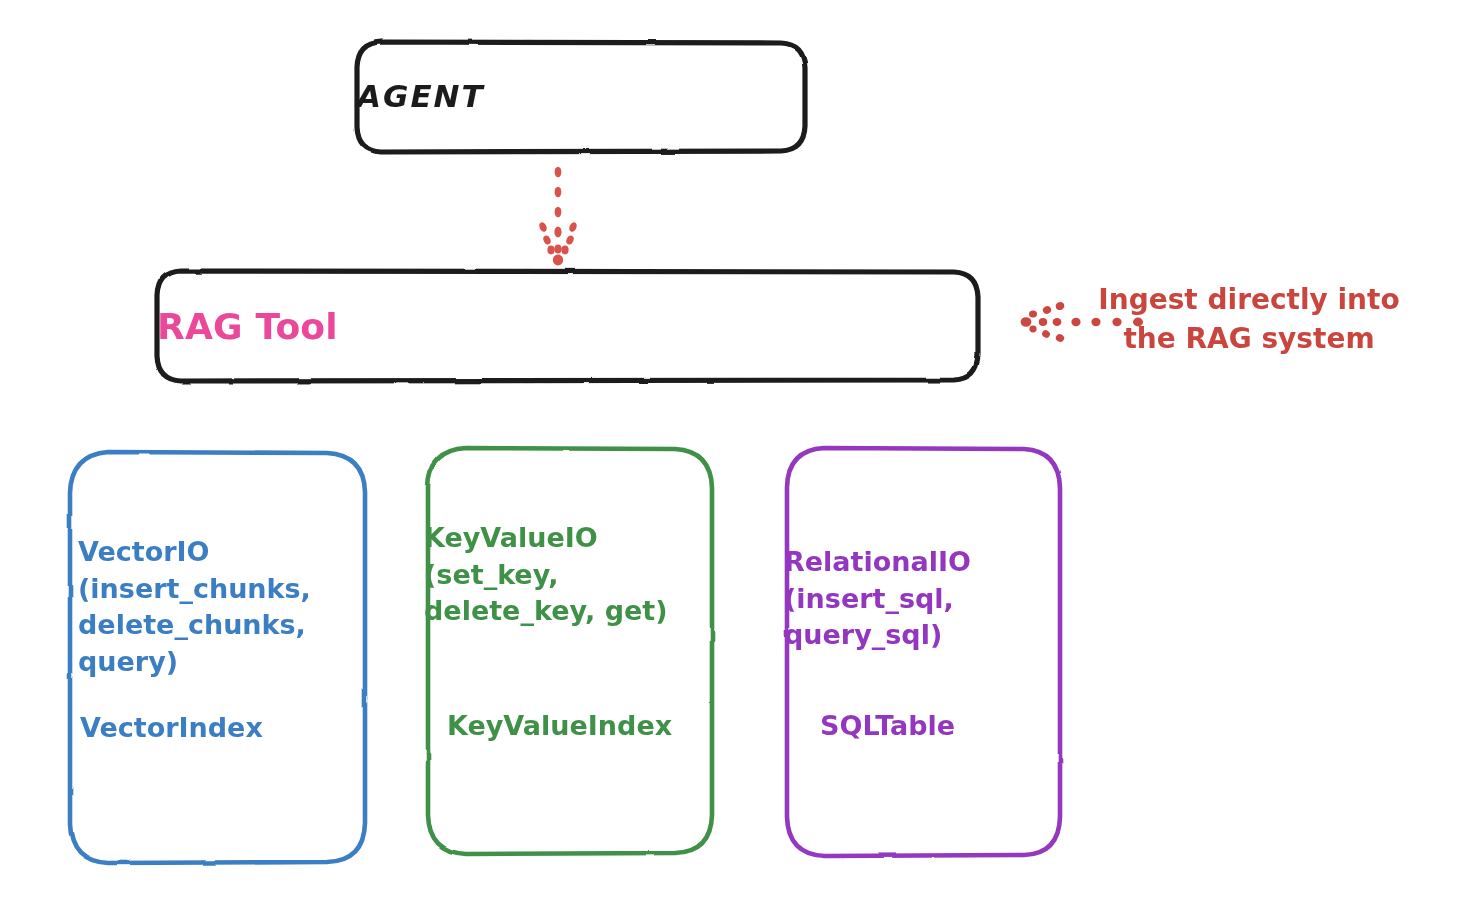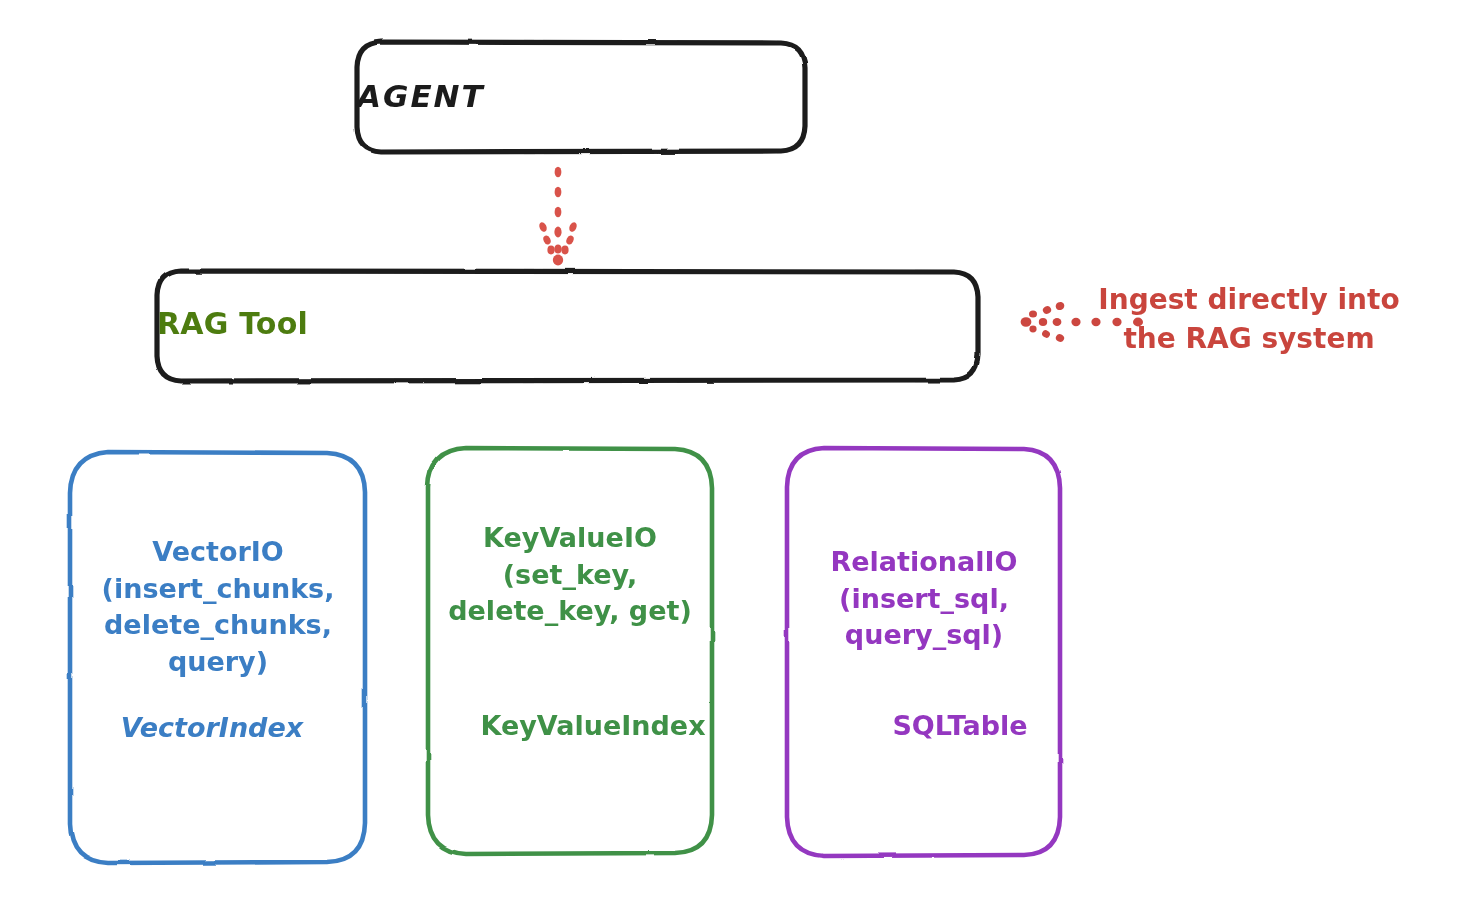--- a/index.html
+++ b/index.html
@@ -38,37 +38,36 @@
     font-weight: 700;
     letter-spacing: 2px;
     color: #1b1b1b;
     font-family: "DejaVu Sans", sans-serif;
   }
   
   #ragtool-label {
     left: 157px;
     top: 304px;
     width: 821px;
-    font-size: 30px;
+    font-size: 36px;
     font-weight: 600;
-    color: #4d7c0f;
+    color: #ec4899;
     font-family: "DejaVu Sans", sans-serif;
   }
   
   .leaf-text {
     position: absolute;
-    text-align: center;
     font-size: 27px;
     font-weight: 600;
     line-height: 1.36;
     white-space: pre-line;
     font-family: "DejaVu Sans", sans-serif;
   }
   #vector-api   { left: 78px;  top: 534px; width: 280px; color: #3b7ec4; }
-  #vector-index { left: 72px;  top: 710px; width: 280px; color: #3b7ec4; font-size: 27px; font-style: italic; }
+  #vector-index { left: 80px;  top: 710px; width: 280px; color: #3b7ec4; font-size: 27px; }
   #kv-api       { left: 424px; top: 520px; width: 292px; color: #3f9147; }
   #kv-index     { left: 447px; top: 708px; width: 292px; color: #3f9147; font-size: 27px; }
   #rel-api      { left: 784px; top: 544px; width: 280px; color: #9437c0; }
   #rel-index    { left: 820px; top: 708px; width: 280px; color: #9437c0; font-size: 27px; }
   
   #annotation {
     position: absolute;
     left: 1084px;
     top: 281px;
     width: 330px;

